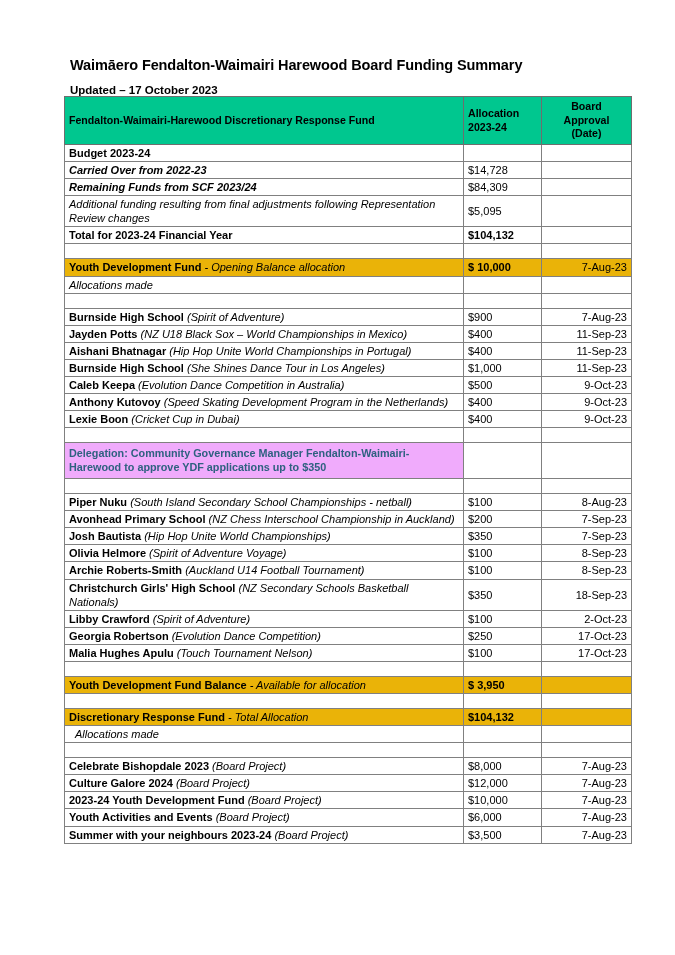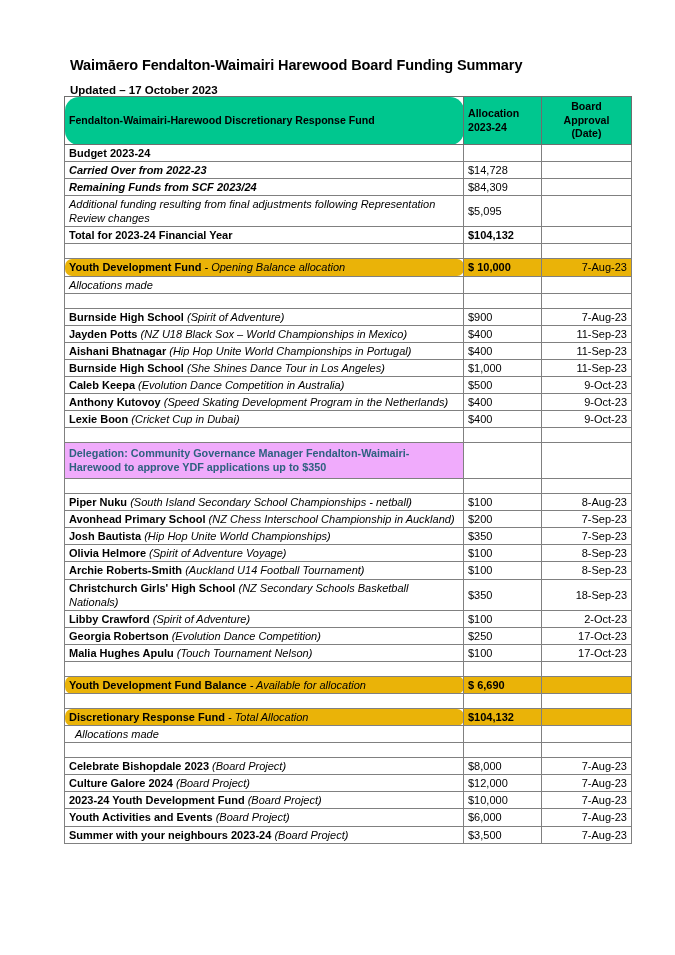--- a/index.html
+++ b/index.html
@@ -54,26 +54,26 @@
   col.c-date  { width: 90px; }
 
   
   tr.header-row td {
     background: #00C78F;
     font-weight: bold;
     font-size: 10.6px;
     height: 48px;
     border-color: #6e6e6e;
   }
-  td.h-desc  { padding-left: 7px; border-radius: 14px; }
+  td.h-desc  { padding-left: 7px; }
   td.h-alloc { padding-left: 7px; }
   td.h-date  { text-align: center; }
 
   
-  td.desc { padding-left: 7px; border-radius: 7px; }
+  td.desc { padding-left: 7px; }
   td.alloc { text-align: left; }
   td.date  { text-align: right; }
 
   .b { font-weight: bold; }
   .i { font-style: italic; }
   .bi { font-weight: bold; font-style: italic; }
 
   td.indent1 { padding-left: 32px; }
   td.indent-sm { padding-left: 12px; }
 
@@ -275,21 +275,21 @@
       </tr>
 
       <tr class="blank-row">
         <td class="desc"></td>
         <td class="alloc"></td>
         <td class="date"></td>
       </tr>
 
       <tr class="mint">
         <td class="desc"><span class="b">Youth Development Fund Balance</span> <span class="i">- Available for allocation</span></td>
-        <td class="alloc b">$ 6,690</td>
+        <td class="alloc b">$ 3,950</td>
         <td class="date"></td>
       </tr>
 
       <tr class="blank-row">
         <td class="desc"></td>
         <td class="alloc"></td>
         <td class="date"></td>
       </tr>
 
       <tr class="mint">

